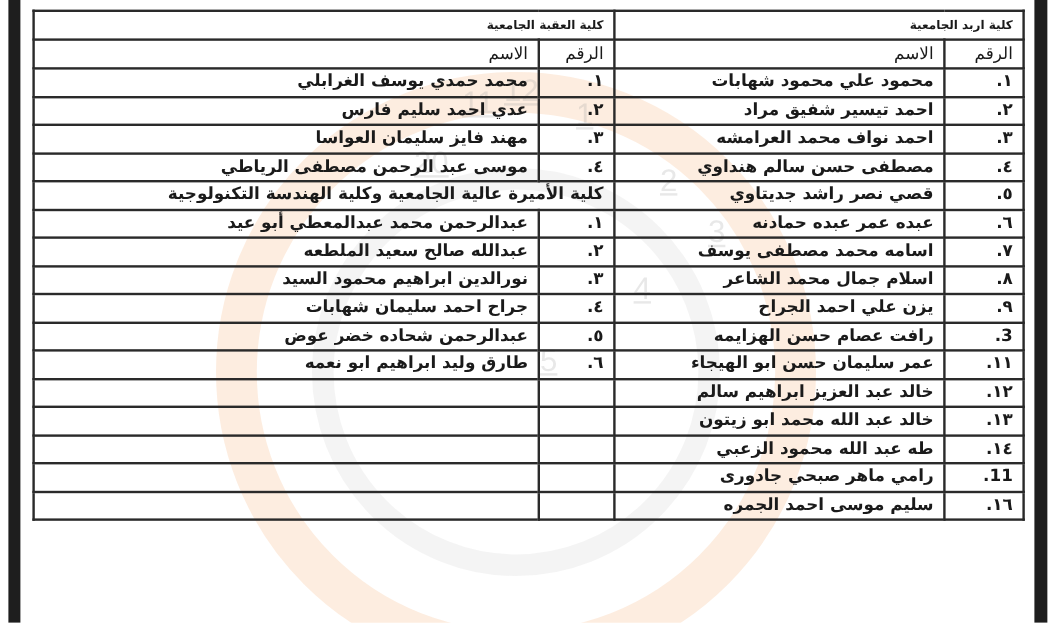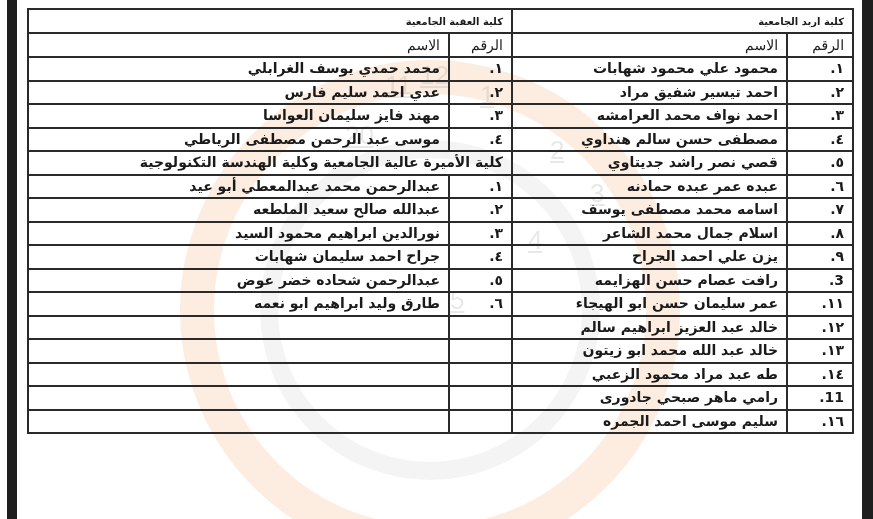--- a/index.html
+++ b/index.html
@@ -153,21 +153,21 @@
     <td class="left-name"></td>
   </tr>
   <tr>
     <td class="num">١٣.</td>
     <td>خالد عبد الله محمد ابو زيتون</td>
     <td class="num"></td>
     <td class="left-name"></td>
   </tr>
   <tr>
     <td class="num">١٤.</td>
-    <td>طه عبد مراد محمود الزعبي</td>
+    <td>طه عبد الله محمود الزعبي</td>
     <td class="num"></td>
     <td class="left-name"></td>
   </tr>
   <tr>
     <td class="num">11.</td>
     <td>رامي ماهر صبحي جادورى</td>
     <td class="num"></td>
     <td class="left-name"></td>
   </tr>
   <tr>

